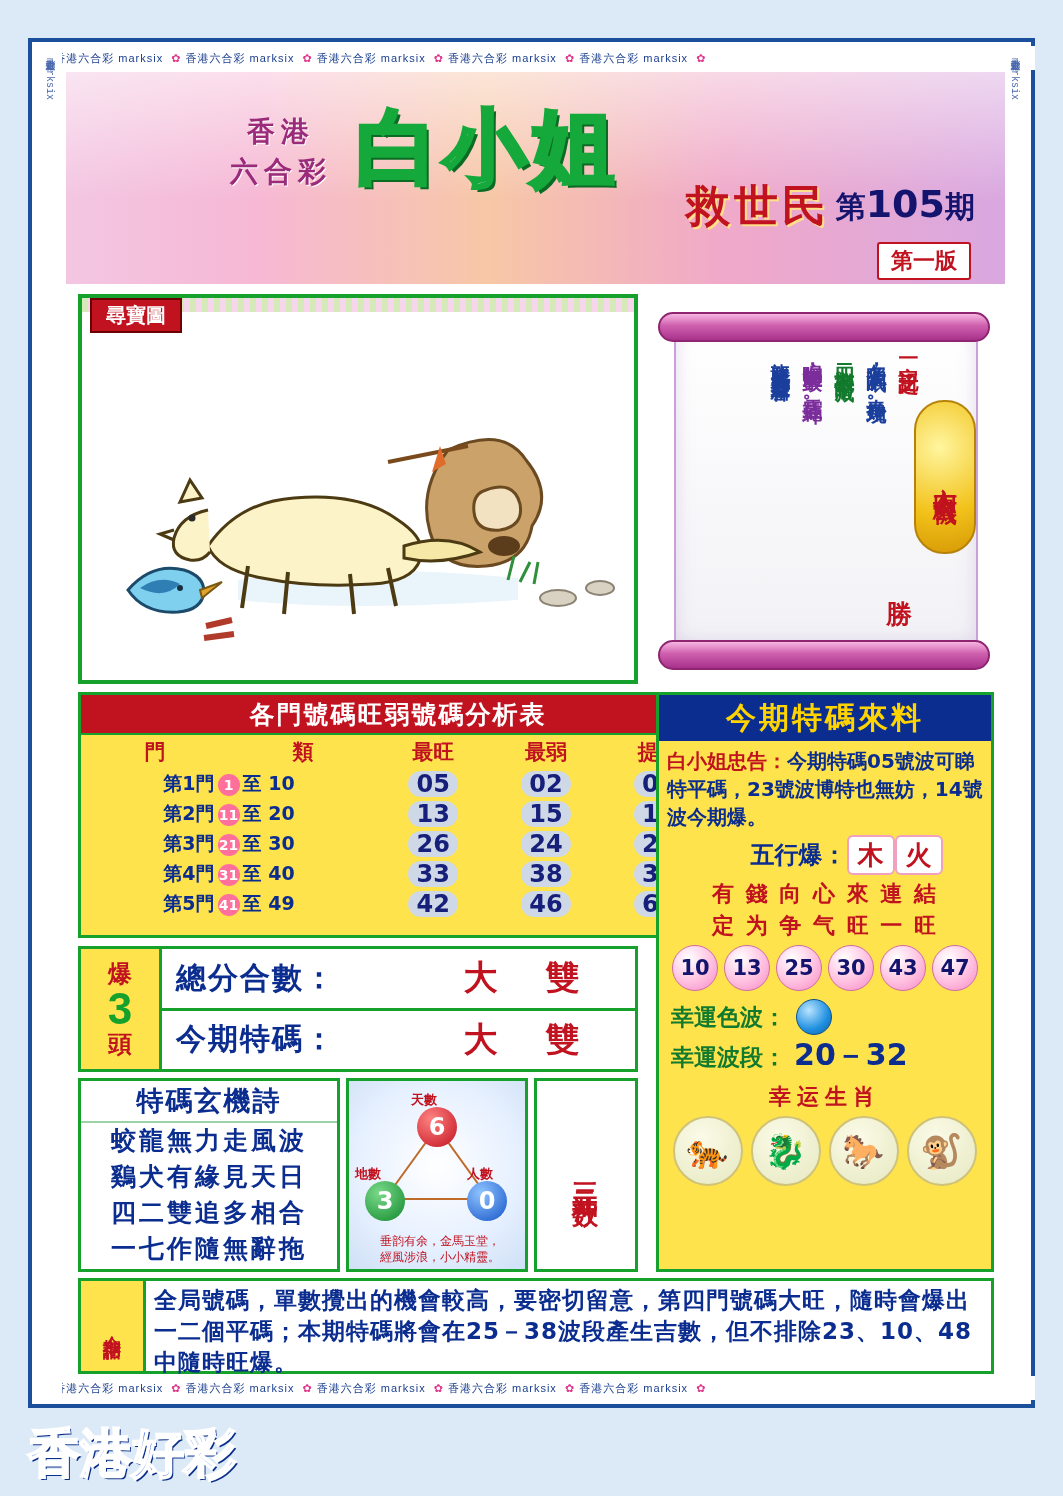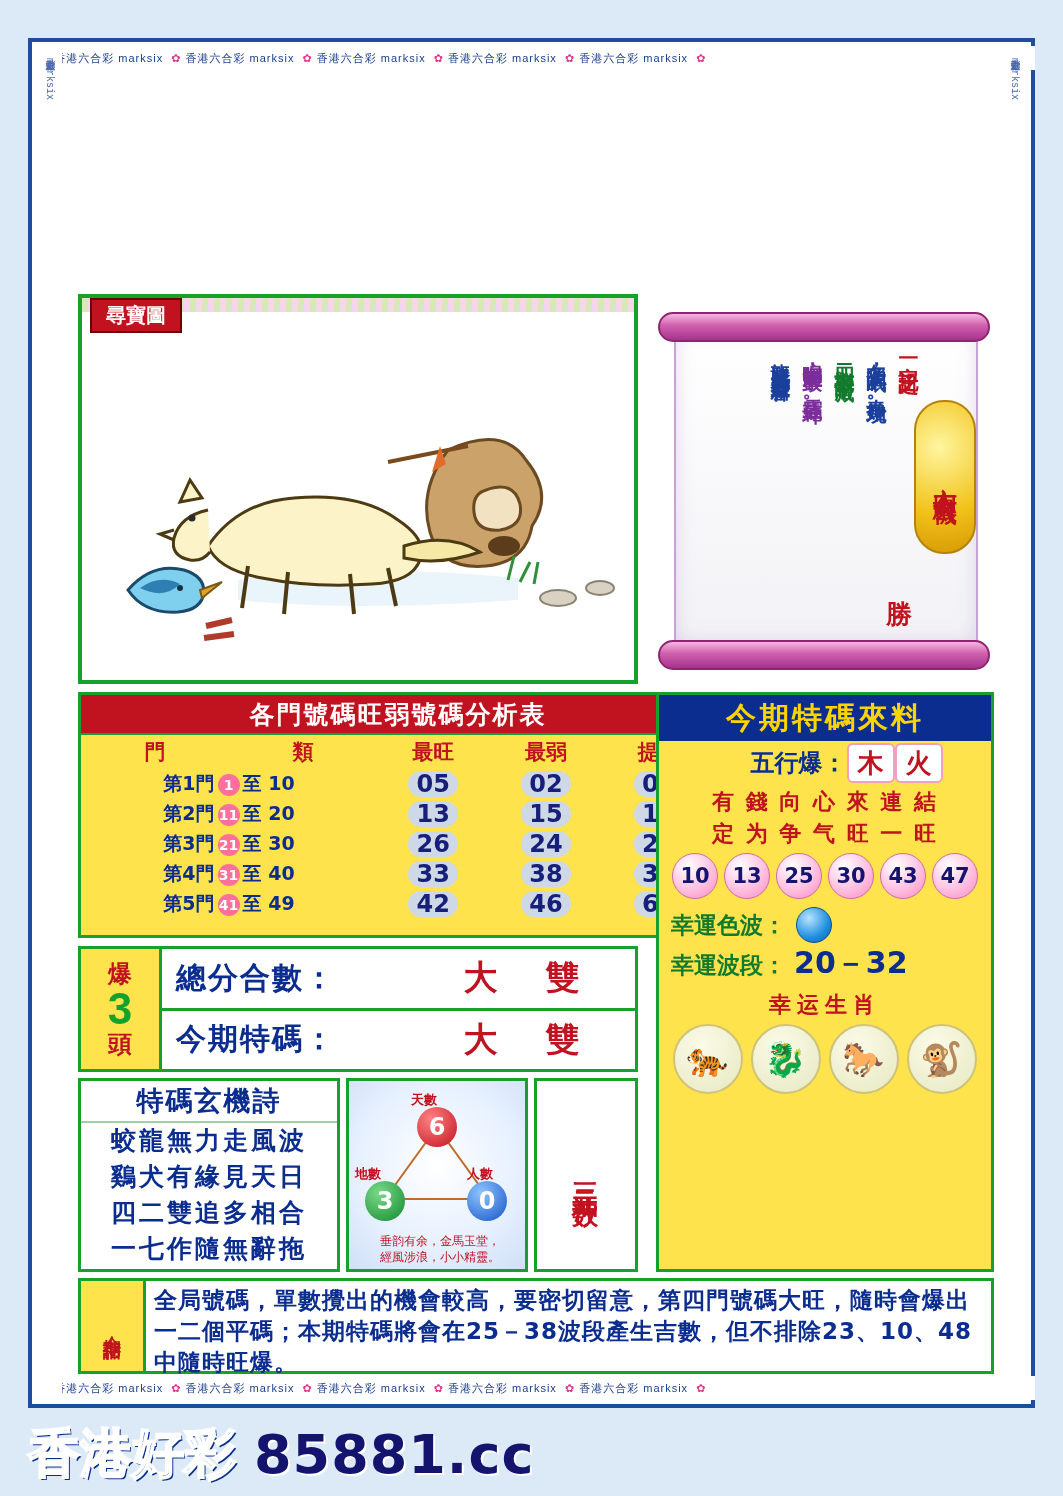--- a/index.html
+++ b/index.html
@@ -348,20 +348,30 @@
 
     <div class="bord-left">
       <div class="vtxt">香港六合彩 marksix</div>
     </div>
     <div class="bord-right">
       <div class="vtxt">香港六合彩 marksix</div>
     </div>
 
     <div class="inner">
 
+      <div class="banner">
+        <div class="wash"></div>
+        <div class="hk-word">香港<br>六合彩</div>
+        <div class="title-main">白小姐</div>
+        <div class="title-sub">救世民</div>
+        <div class="issue">
+          <span>第</span><b>105</b><span>期</span>
+        </div>
+        <div class="edition">第一版</div>
+      </div>
 
       <div class="picbox">
         <div class="tagline"></div>
         <div class="pic-label">尋寶圖</div>
         <div class="canvasarea">
           <svg width="540" height="310" viewBox="0 0 540 310">
             <rect x="0" y="0" width="540" height="310" fill="#ffffff"></rect>
 
             <path d="M150 230 Q260 212 430 228 L430 250 Q260 262 150 250 Z" fill="#eaf4fb"></path>
 
@@ -511,20 +521,23 @@
           </div>
         </div>
 
         <div class="sanzi">
           <span>三元神数</span>
         </div>
       </div>
 
       <div class="right-box">
         <div class="rb-title">今期特碼來料</div>
+        <div class="rb-advice">
+          <span class="rd">白小姐忠告：</span><span>今期特碼05號波可睇特平碼，23號波博特也無妨，14號波今期爆。</span>
+        </div>
         <div class="wuxing">
           <span class="lab">五行爆：</span>
           <span class="el">木</span>
           <span class="el">火</span>
         </div>
         <div class="calli">有 錢 向 心 來 連 結</div>
         <div class="calli">定 为 争 气 旺 一 旺</div>
         <div class="balls">
           <div class="ball">10</div>
           <div class="ball">13</div>
@@ -555,16 +568,15 @@
           <span>今期評估</span>
         </div>
         <div class="body">全局號碼，單數攪出的機會較高，要密切留意，第四門號碼大旺，隨時會爆出一二個平碼；本期特碼將會在25－38波段產生吉數，但不排除23、10、48中隨時旺爆。</div>
       </div>
 
     </div>
   </div>
 
   <div class="footer">
     <div class="fbrand">香港好彩</div>
-    <div class="furl">85881.cc</div>
   </div>
 
 </div>
 
 </body></html>

